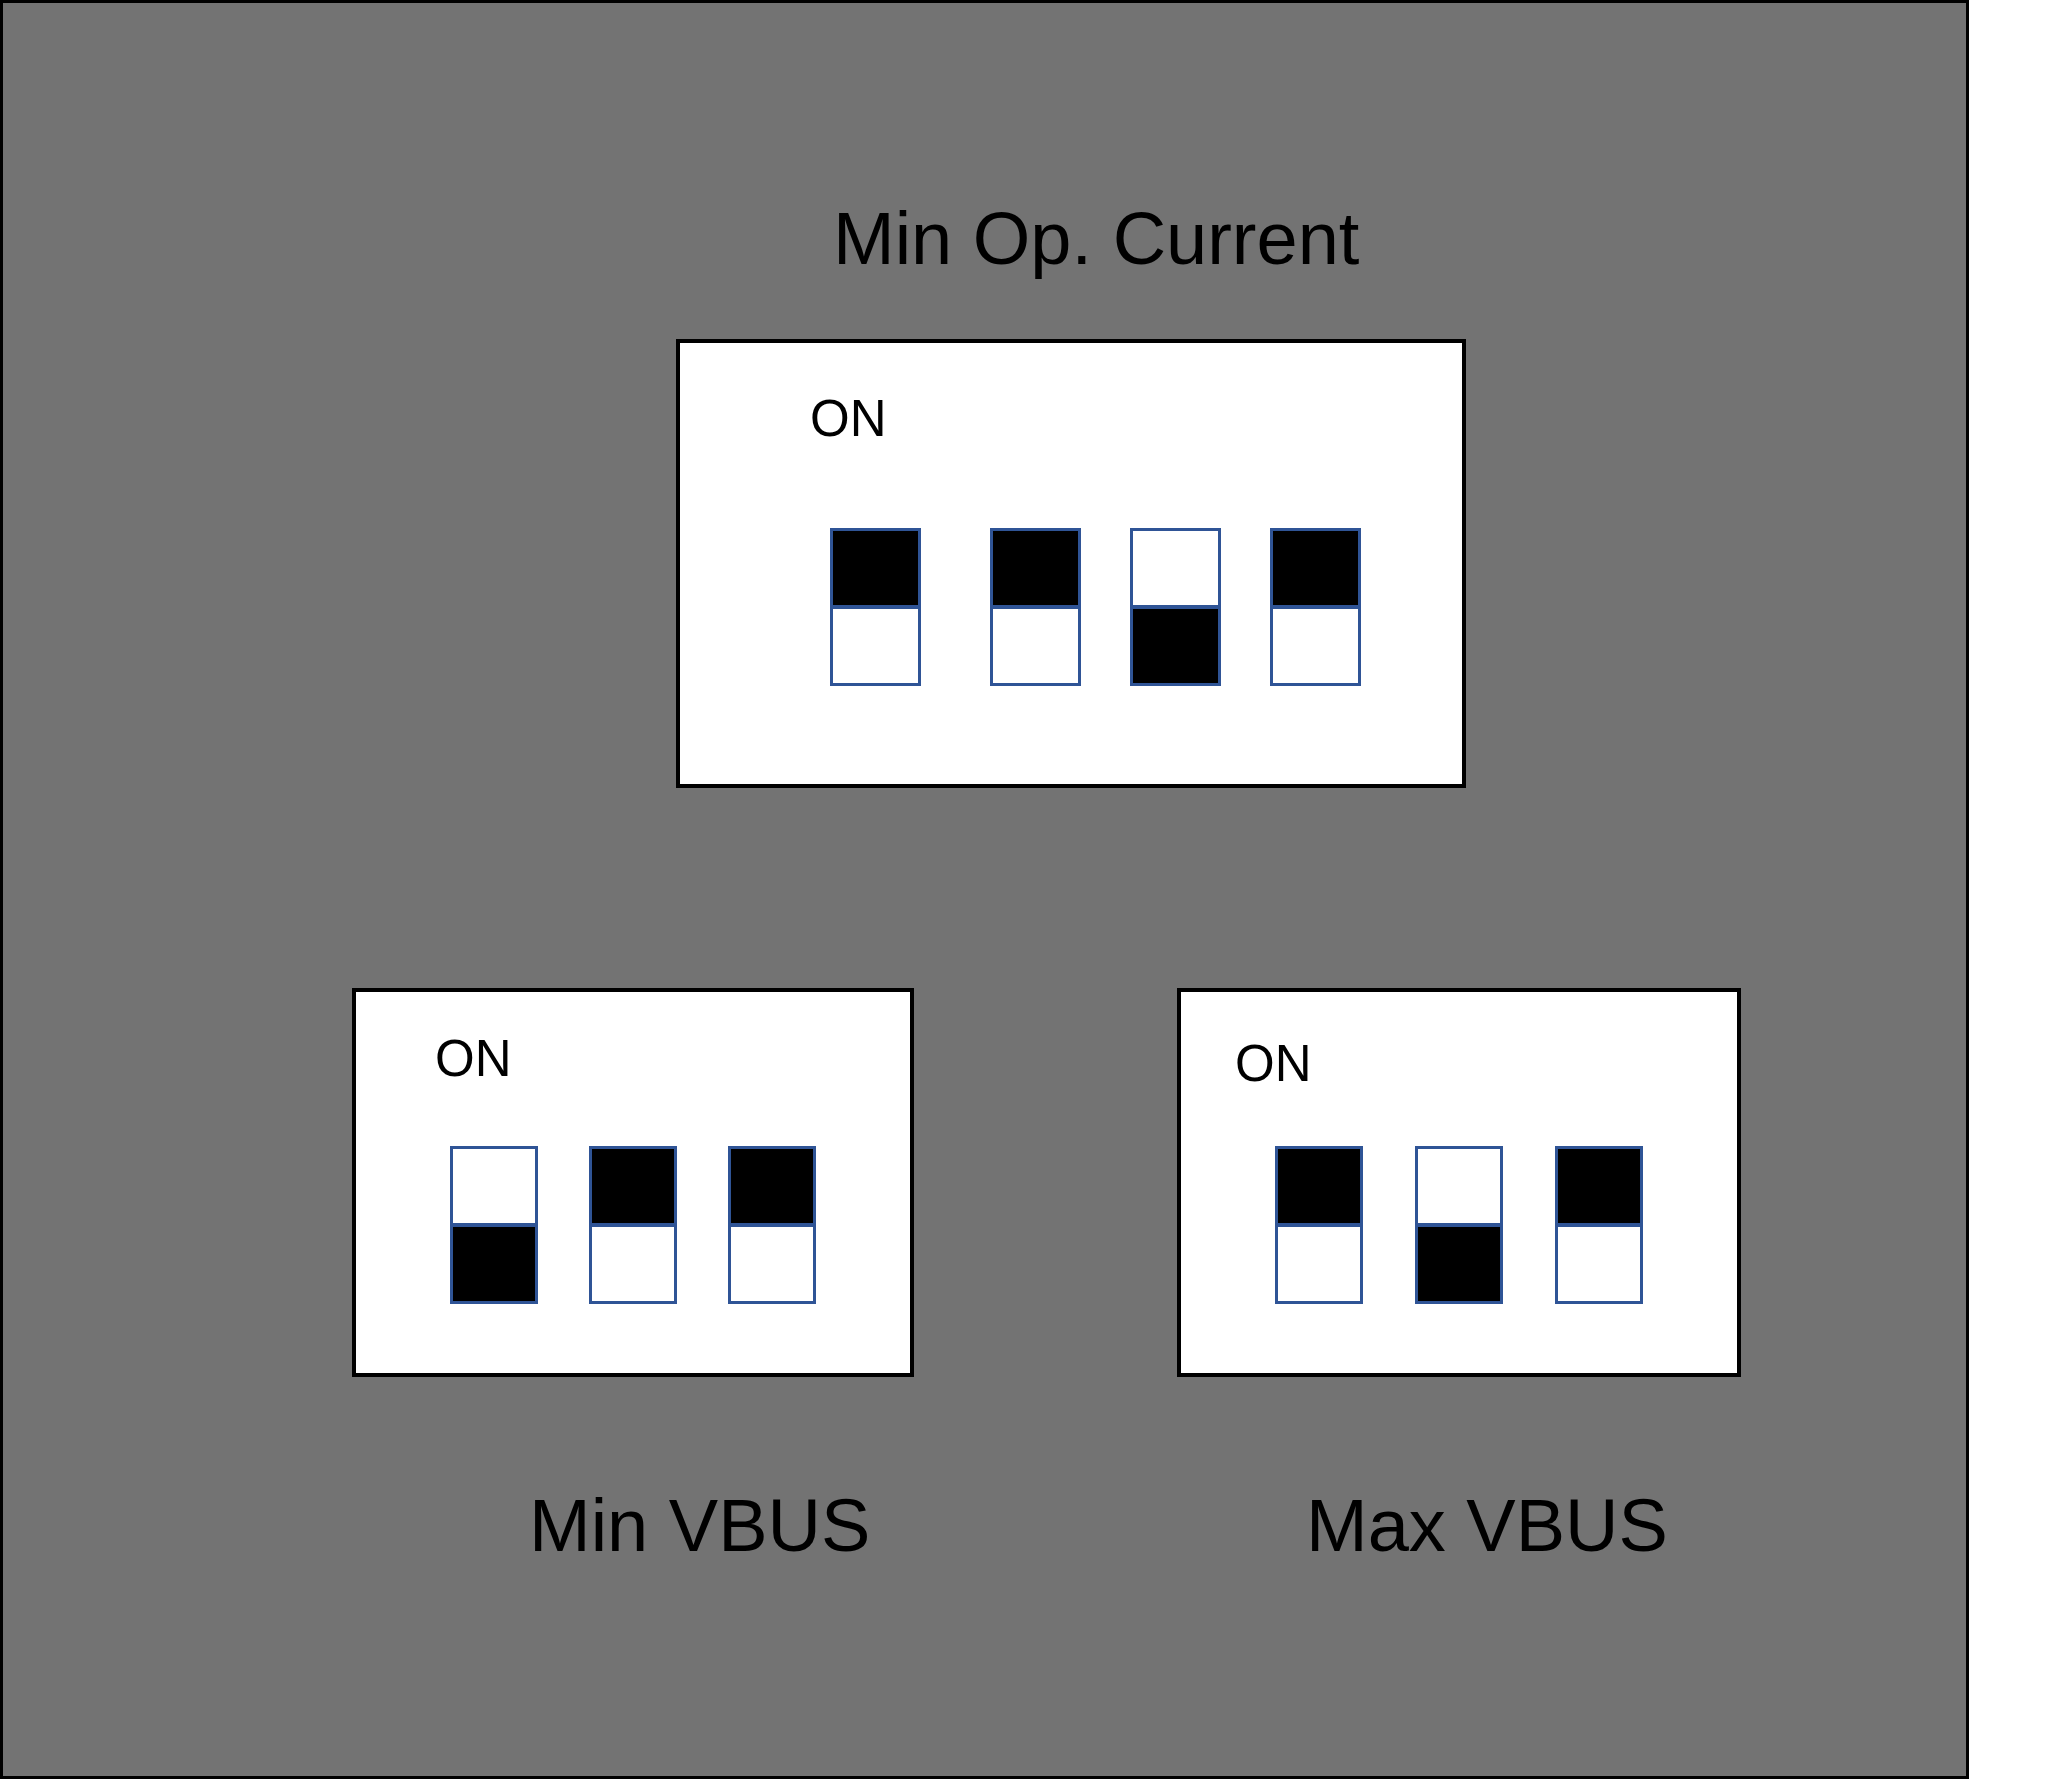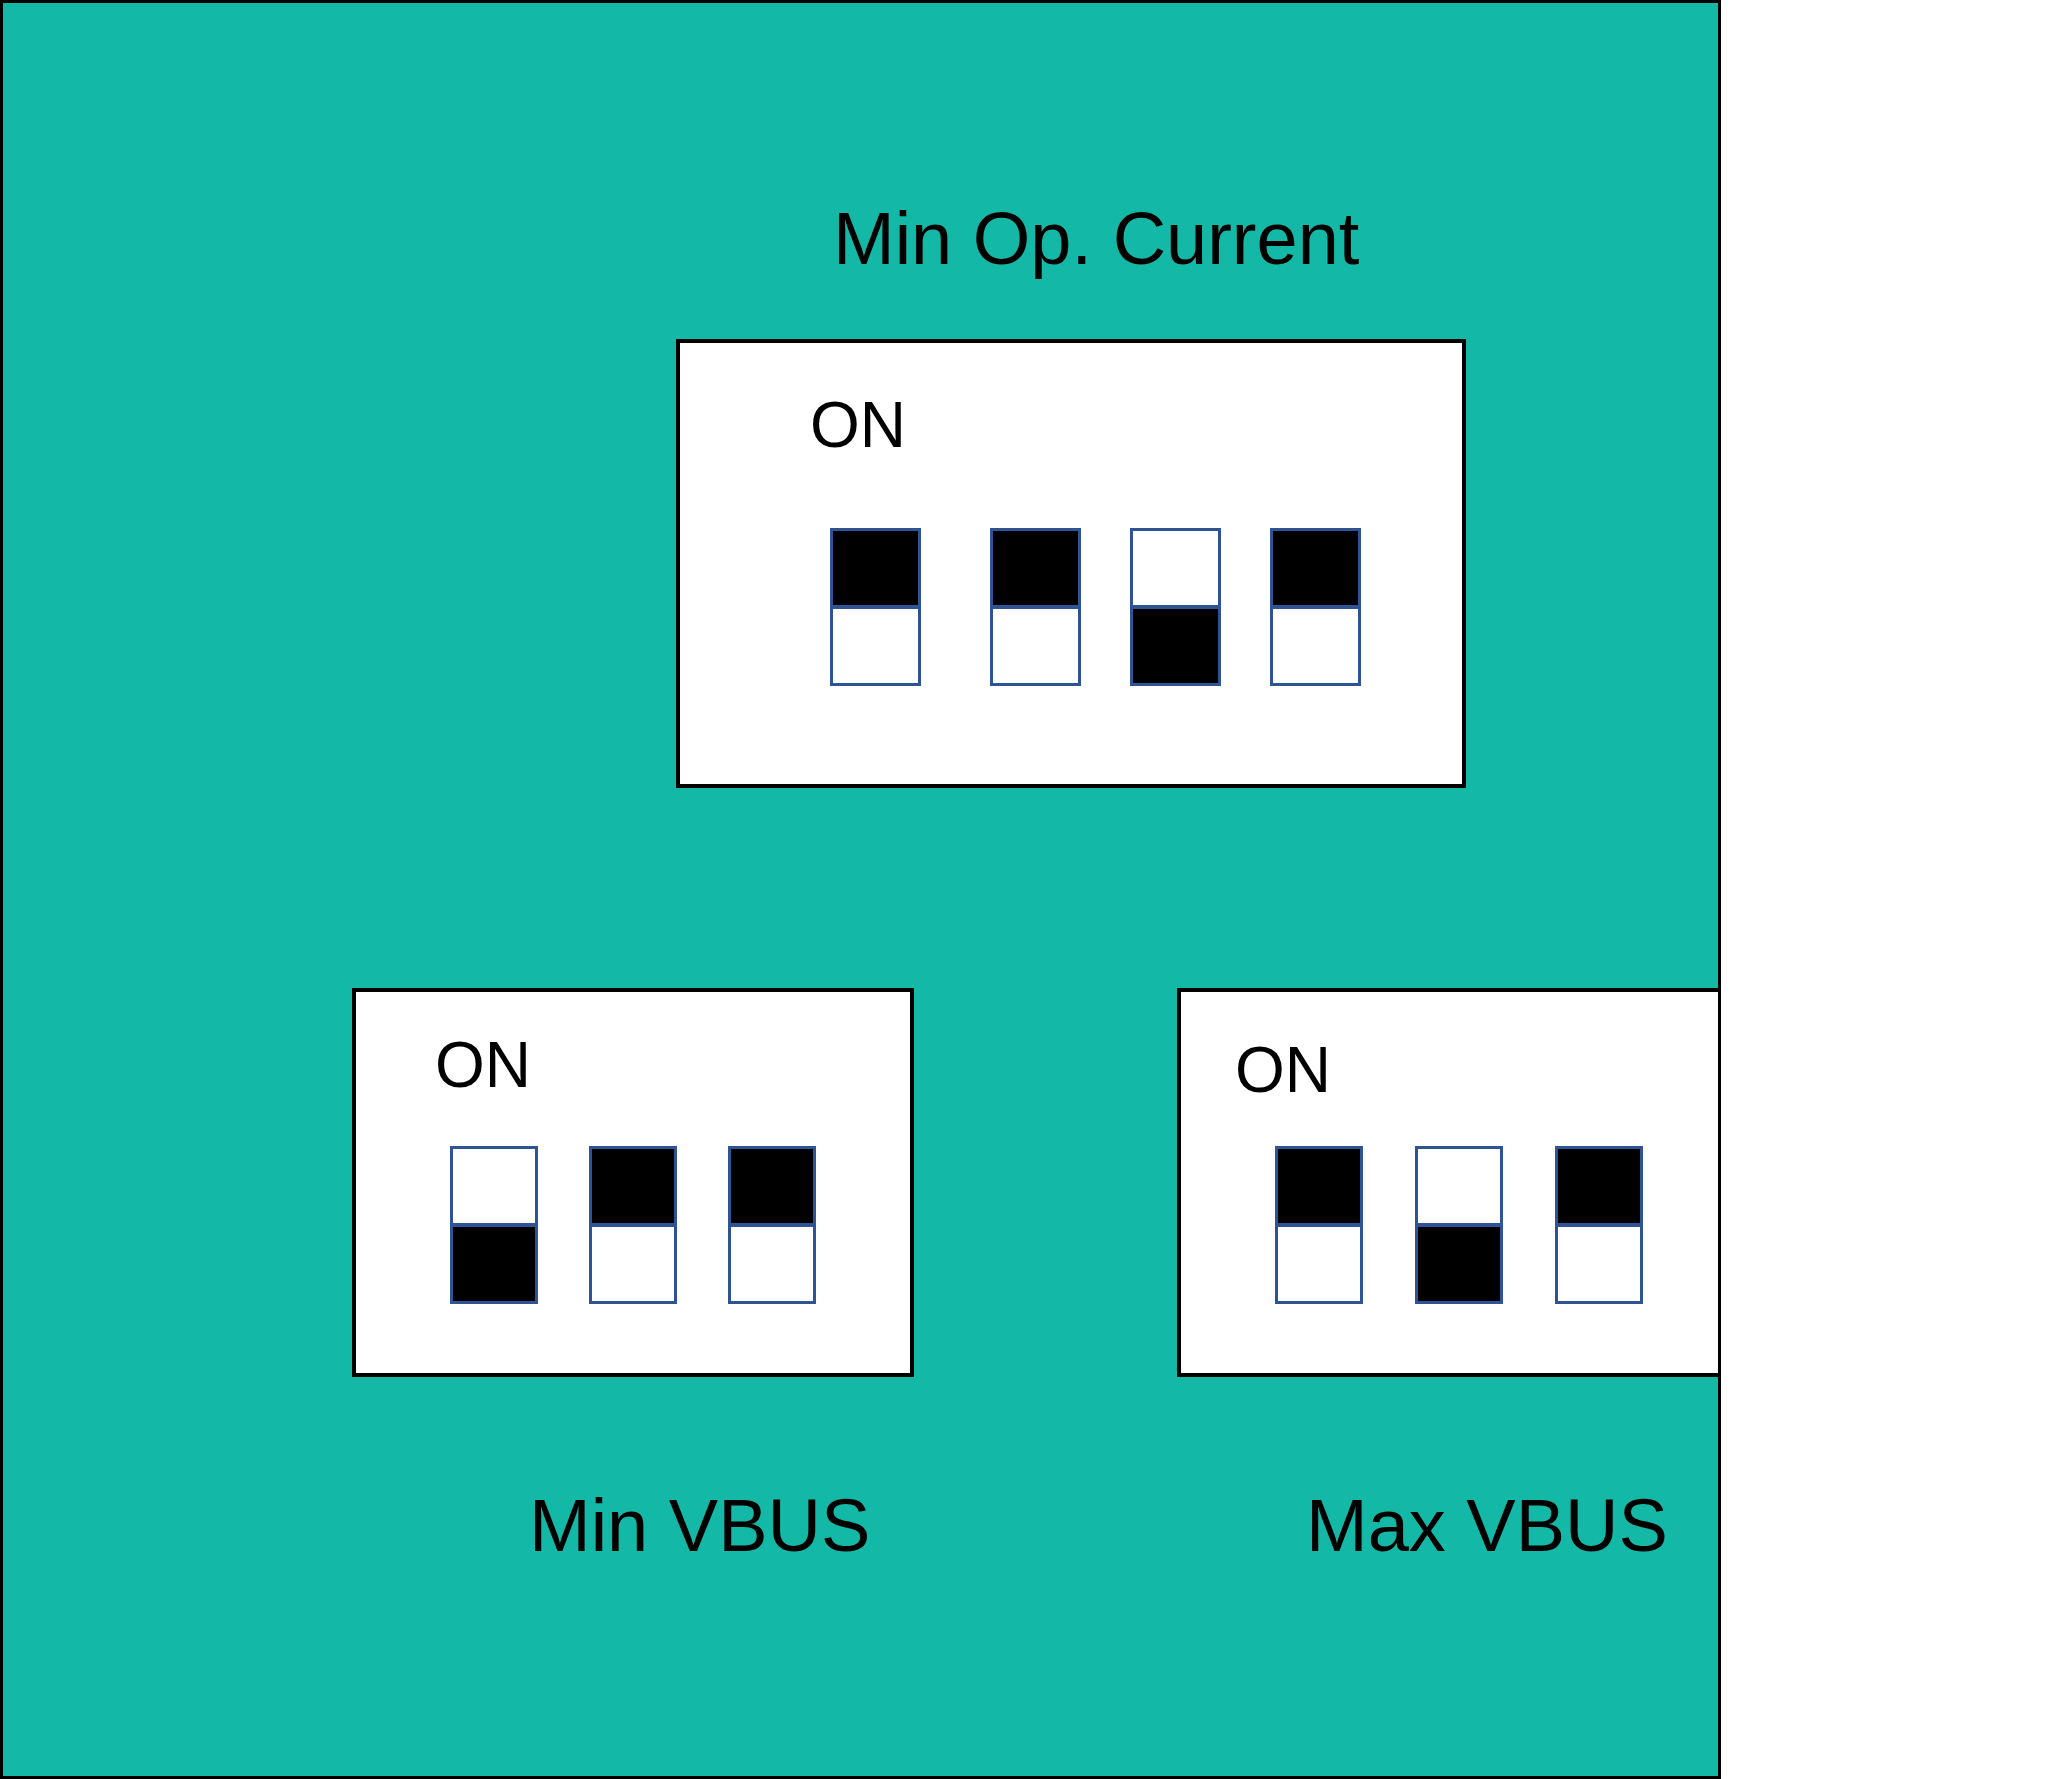--- a/index.html
+++ b/index.html
@@ -3,25 +3,25 @@
 <meta charset="utf-8">
 <style>
   html, body {
     margin: 0;
     padding: 0;
     background: #ffffff;
     font-family: "Liberation Sans", sans-serif;
   }
   .canvas {
     position: relative;
-    width: 1721px;
+    width: 1969px;
     height: 1779px;
     box-sizing: border-box;
     border: 3.8px solid #000000;
-    background: #14b8a6;
+    background: #737373;
     overflow: hidden;
   }
   .label {
     position: absolute;
     color: #000000;
     font-size: 74px;
     line-height: 1.05;
     white-space: nowrap;
   }
   .title        { left: 830px;  top: 197px;  }
@@ -35,21 +35,21 @@
     border: 4.7px solid #000000;
     background: #ffffff;
   }
   .box-top { left: 673px;  top: 336px;  width: 790px; height: 449px; }
   .box-bl  { left: 349px;  top: 985px; width: 562px; height: 389px; }
   .box-br  { left: 1174px; top: 985px; width: 564px; height: 389px; }
 
   .on-label {
     position: absolute;
     color: #000000;
-    font-size: 64px;
+    font-size: 51px;
     line-height: 1.05;
     white-space: nowrap;
   }
   .box-top .on-label { left: 130px; top: 49px; }
   .box-bl  .on-label { left: 79px;  top: 40px; }
   .box-br  .on-label { left: 54px;  top: 45px; }
 
   .dip-row {
     position: absolute;
     display: flex;

